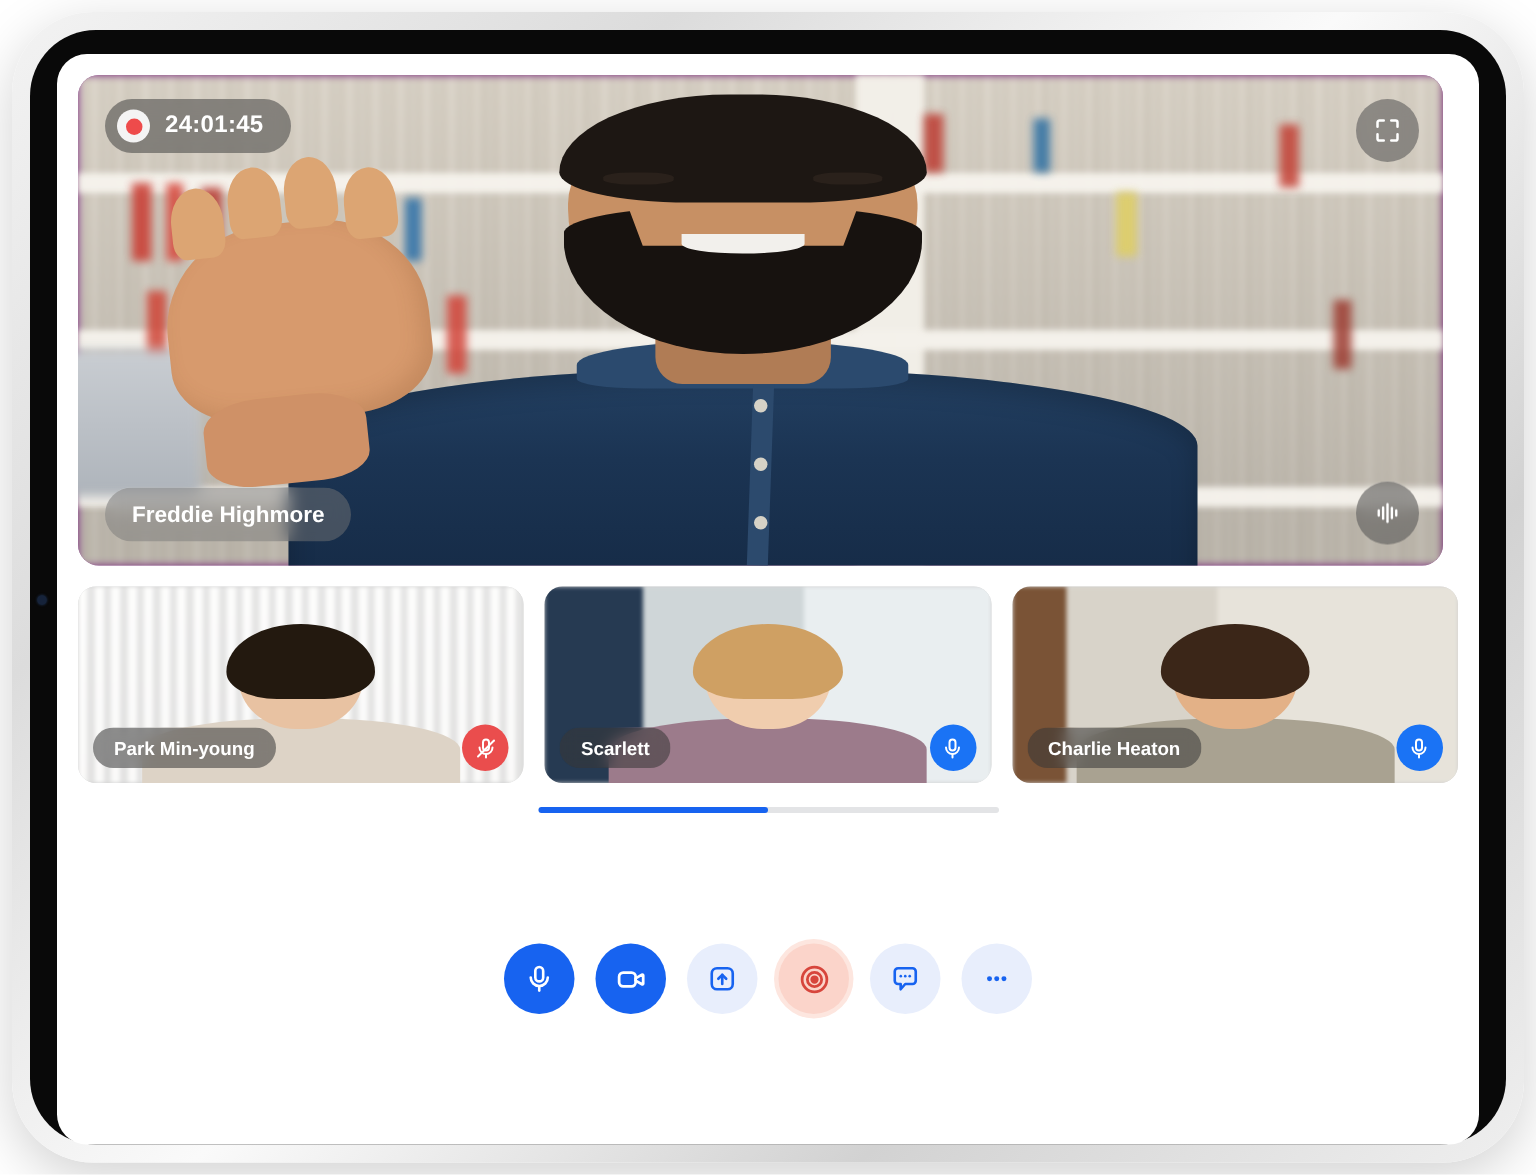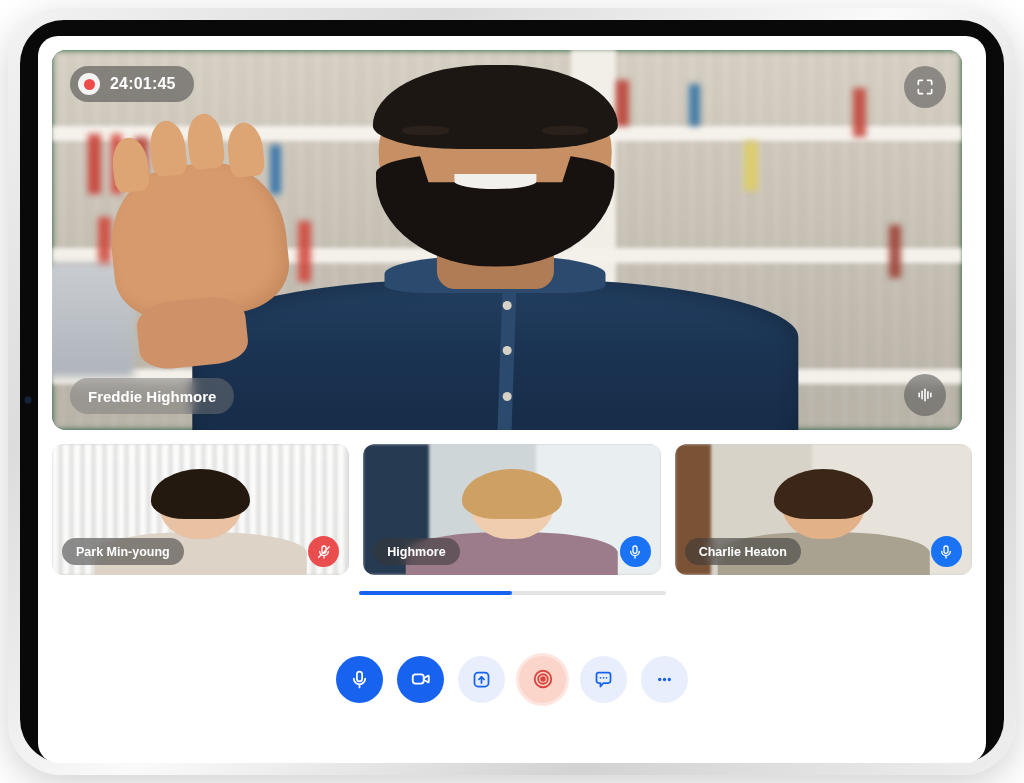--- a/index.html
+++ b/index.html
@@ -63,24 +63,24 @@
     background: #ffffff;
     overflow: hidden;
     display: flex;
     flex-direction: column;
   }
 
   
   .main-video {
     position: relative;
     margin: 14px 24px 0 14px;
-    height: 380px;
+    height: 327px;
     border-radius: 14px;
     overflow: hidden;
-    background: #14532d;
+    background: #701a75;
   }
 
   .shelf-bg {
     position: absolute;
     inset: 0;
     background:
       linear-gradient(180deg, rgba(0,0,0,0.06), rgba(0,0,0,0.18) 92%),
       repeating-linear-gradient(90deg,
         #e9e3d8 0px, #e9e3d8 5px,
         #d8cfc0 5px, #d8cfc0 9px,
@@ -585,21 +585,21 @@
           </div>
         </div>
 
         <div class="thumb t2">
           <div class="tbg"></div>
           <div class="tperson">
             <div class="tbody" style="background:#9c7b8b;"></div>
             <div class="thead" style="background:#f0cdae;"></div>
             <div class="thair" style="background:#cfa063;"></div>
           </div>
-          <div class="thumb-name">Highmore</div>
+          <div class="thumb-name">Scarlett</div>
           <div class="mic-badge active">
             <svg width="16" height="16" viewBox="0 0 24 24" fill="none" stroke="#ffffff" stroke-width="2" stroke-linecap="round">
               <rect x="9" y="3" width="6" height="11" rx="3"></rect>
               <path d="M5.5 11a6.5 6.5 0 0 0 13 0"></path>
               <line x1="12" y1="18" x2="12" y2="21"></line>
             </svg>
           </div>
         </div>
 
         <div class="thumb t3">

